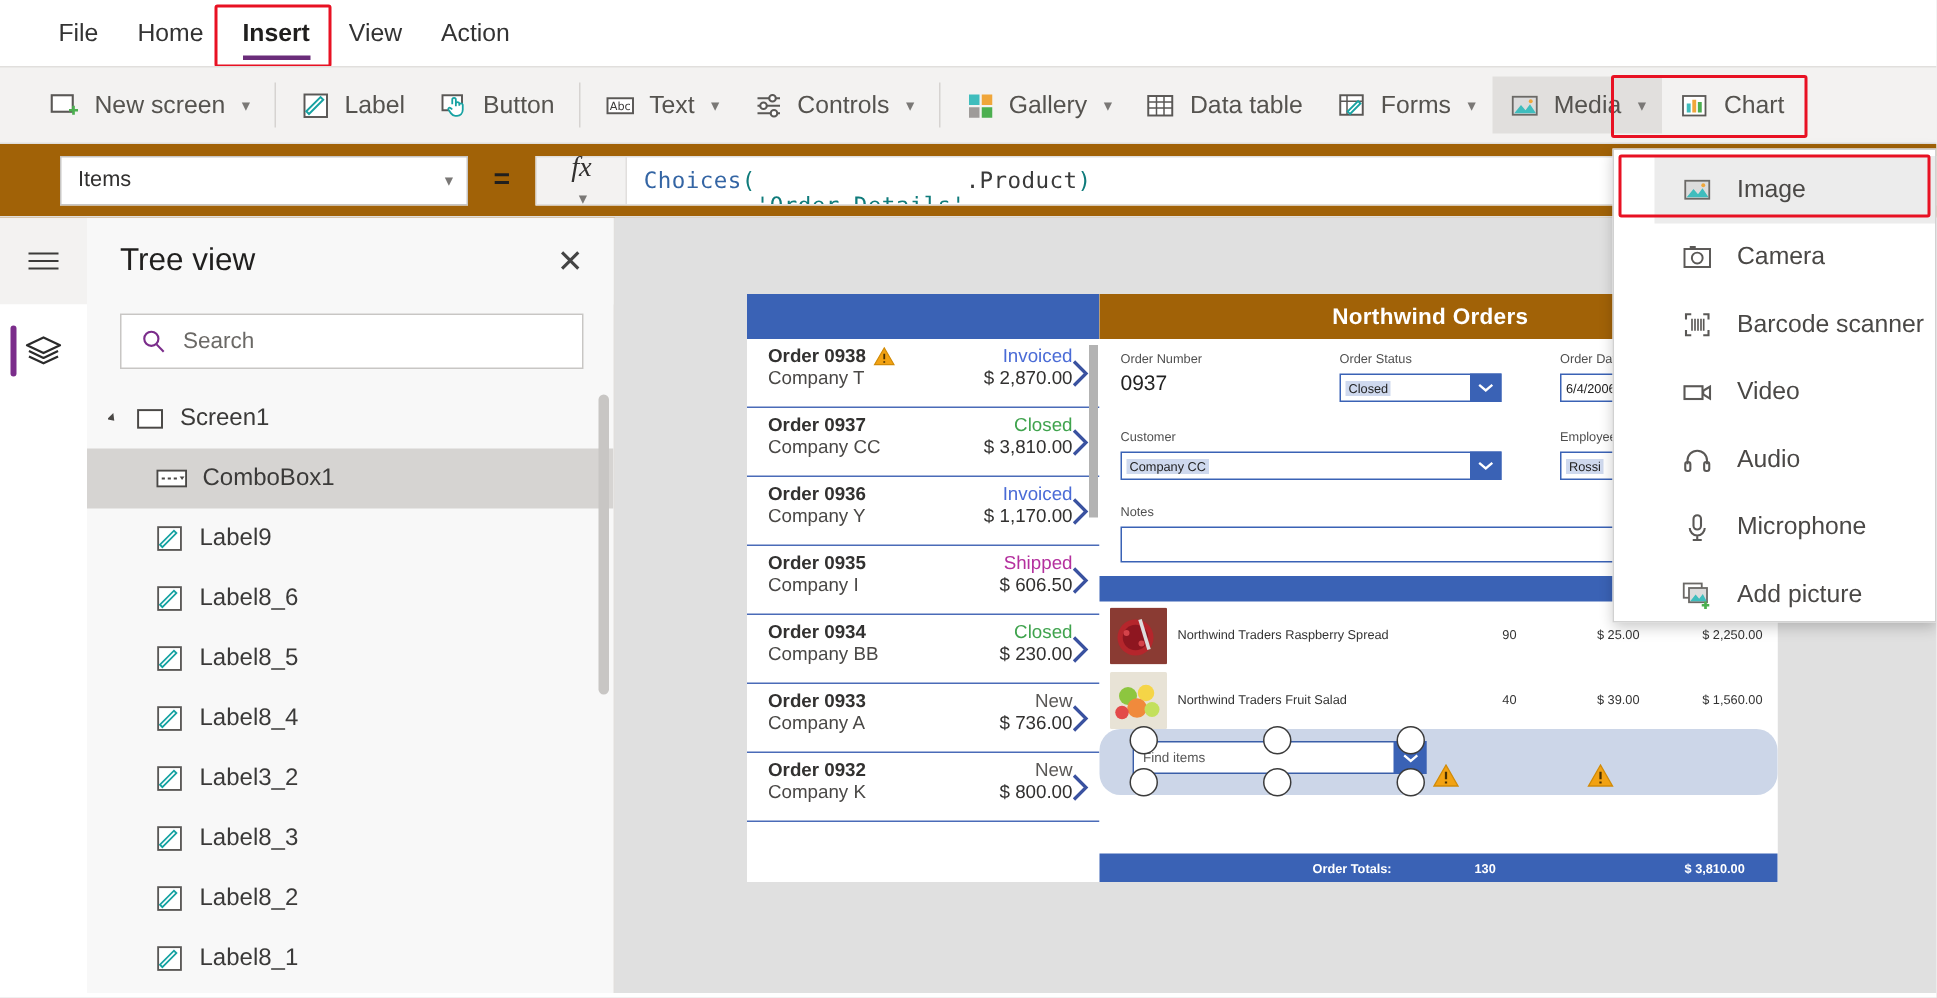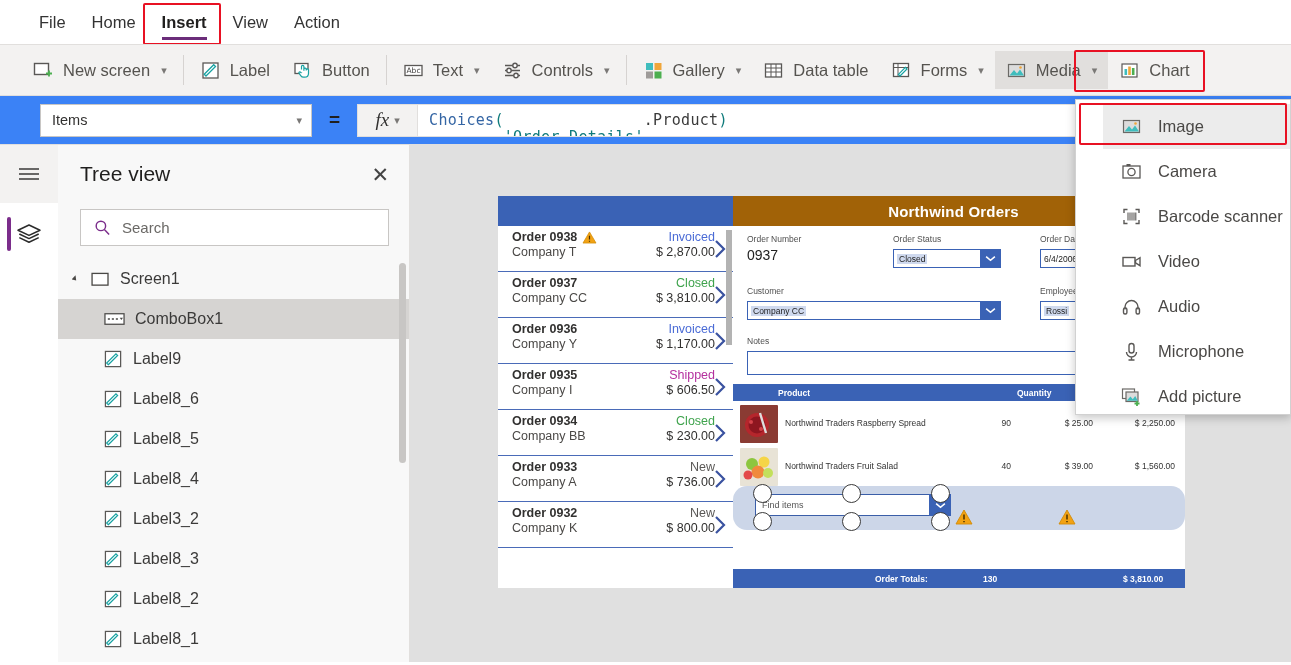--- a/index.html
+++ b/index.html
@@ -59,34 +59,34 @@
   .dd-item{
     height:45px; display:flex; align-items:center; gap:16px;
     padding-left:18px; font-size:16.5px; color:#4a4846; cursor:pointer;
   }
   .dd-item.hl{ background:#ececec; }
   #rb-image{ position:absolute; left:3px; top:3px; width:208px; height:42px;
              border:2px solid #e81123; border-radius:2px; pointer-events:none; }
 
   
   .fbar{
-    height:49px; background:#3b82f6; display:flex; align-items:center;
+    height:49px; background:#a16207; display:flex; align-items:center;
     padding-left:40px; border-bottom:1px solid #e1dfdd; position:relative;
   }
   .prop-sel{
     width:272px; height:33px; border:1px solid #c8c6c4; background:#fff;
     display:flex; align-items:center; justify-content:space-between;
     padding:0 9px 0 11px; font-size:14.5px; color:#323130; cursor:pointer;
   }
   .eq{ font-size:19px; font-weight:bold; margin:0 17px; color:#201f1e; }
   .fx{
     width:61px; height:33px; background:#f3f2f1; border:1px solid #e1dfdd;
     display:flex; align-items:center; justify-content:center; gap:3px;
     font-family:"Liberation Serif", serif; font-style:italic;
-    font-size:19px; color:#323130; cursor:pointer;
+    font-size:19px; color:#323130; cursor:pointer;flex-direction:column;
   }
   .formula{
     flex:1; height:33px; border:1px solid #e1dfdd; border-left:none;
     background:#fff; display:flex; align-items:center; padding-left:11px;
     font-family:"DejaVu Sans Mono", monospace; font-size:15px;
     letter-spacing:.3px; overflow:hidden; white-space:nowrap;
   }
   .t-fn{ color:#3465a4; } .t-str{ color:#0f7b7b;margin-top:34px; }
   .t-paren{ color:#0f7b7b; } .t-prop{ color:#3a3a3a; }
 
@@ -195,21 +195,21 @@
   .fdatebtn{
     position:absolute; right:-1px; top:-1px; bottom:-1px; width:19px;
     background:#3a62b5; display:flex; align-items:center; justify-content:center;
   }
 
   
   .ptab-head{
     position:absolute; left:0; top:188px; width:452px; height:17px;
     background:#3a62b5; color:#fff; font-size:8.5px; font-weight:bold;
   }
-  .ptab-head span{ position:absolute; top:4px;margin-left:36px; }
+  .ptab-head span{ position:absolute; top:16px;margin-left:36px; }
   .prow{ position:absolute; left:0; width:452px; height:46px; }
   .pimg{
     position:absolute; left:7px; top:4px; width:38px; height:38px;
     border-radius:1px; overflow:hidden;
   }
   .pname{ position:absolute; left:52px; top:17px; font-size:8.5px; color:#333; }
   .pqty{ position:absolute; left:250px; top:17px; font-size:8.5px; color:#333; text-align:right; width:28px;}
   .punit{ position:absolute; left:320px; top:17px; font-size:8.5px; color:#333; text-align:right; width:40px;}
   .ptot{ position:absolute; left:390px; top:17px; font-size:8.5px; color:#333; text-align:right; width:52px;}
 

